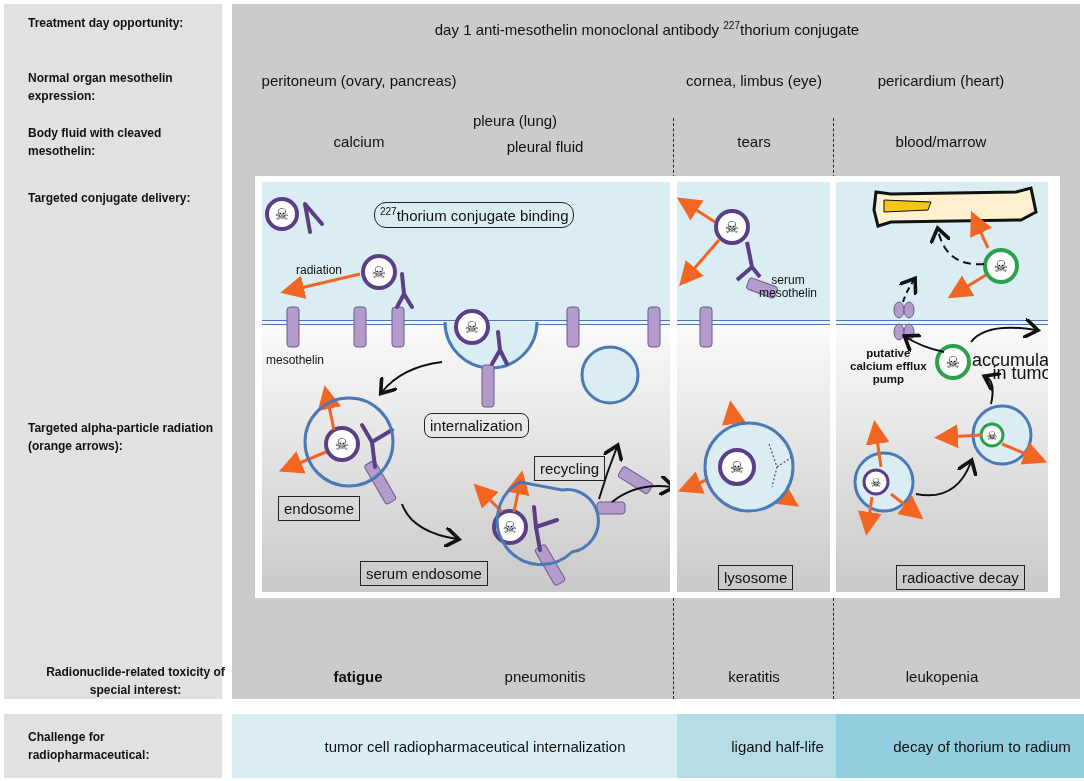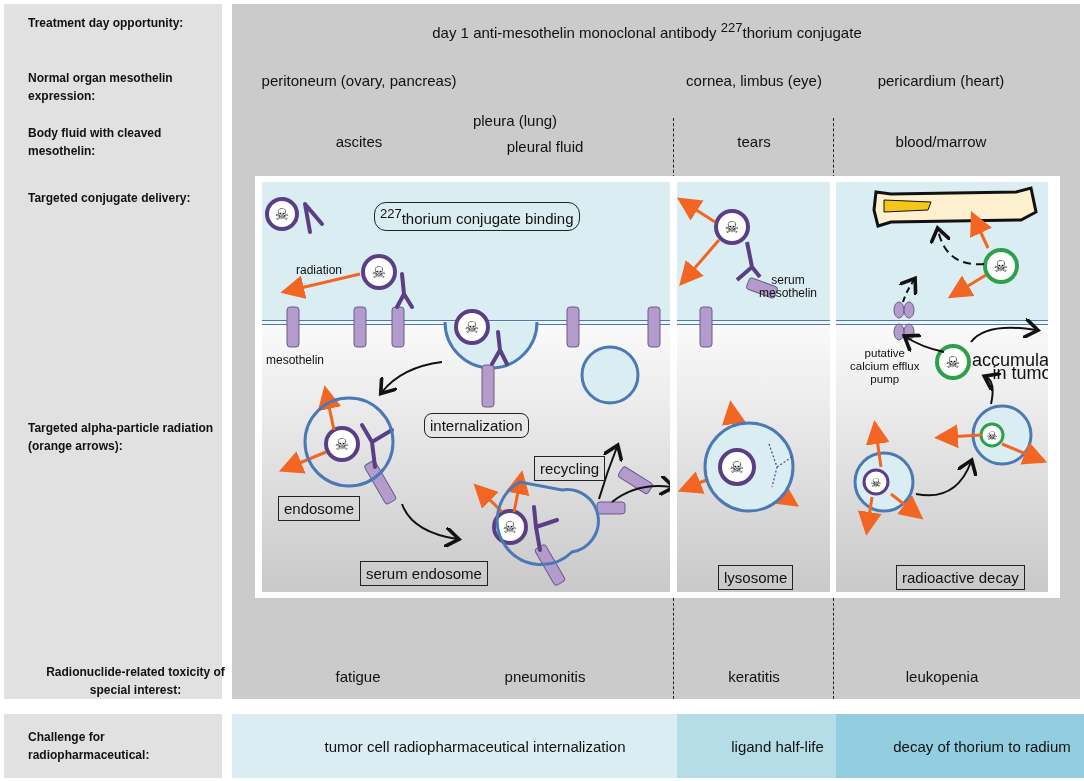--- a/index.html
+++ b/index.html
@@ -11,21 +11,21 @@
   .colt{position:absolute;font-size:15px;color:#111;text-align:center;transform:translateX(-50%);white-space:nowrap;}
   .dash{position:absolute;width:0;border-left:1.5px dashed #222;}
   .panel{position:absolute;top:182px;height:410px;overflow:hidden;}
   .fluid{position:absolute;left:0;top:0;width:100%;height:139px;background:#daedf3;}
   .cyto{position:absolute;left:0;top:143px;width:100%;bottom:0;background:linear-gradient(#fafafa,#c9c9c9);}
   .memb{position:absolute;left:0;top:138px;width:100%;height:3px;border-top:1.5px solid #4a79b5;border-bottom:1.5px solid #4a79b5;background:#eef4fb;}
   .boxlbl{position:absolute;border:1.5px solid #222;background:rgba(255,255,255,0.0);font-size:15px;padding:3px 5px;color:#111;white-space:nowrap;}
   .small{position:absolute;font-size:11.5px;color:#111;line-height:13px;text-align:center;}
   .chal{position:absolute;top:714px;height:64px;display:flex;align-items:center;justify-content:center;font-size:15px;color:#111;padding-left:24px;}
   svg{position:absolute;overflow:visible;}
-  sup{font-size:13px;}
+  sup{font-size:10px;}
 </style>
 </head>
 <body>
 
 <div class="abs lblcol" style="top:4px;height:695px;">
   <div class="row-label" style="top:10px;width:200px;">Treatment day opportunity:</div>
   <div class="row-label" style="top:65px;width:205px;">Normal organ mesothelin expression:</div>
   <div class="row-label" style="top:120px;width:200px;">Body fluid with cleaved mesothelin:</div>
   <div class="row-label" style="top:415px;width:215px;">Targeted alpha-particle radiation (orange arrows):</div>
   <div class="row-label" style="top:185px;width:200px;">Targeted conjugate delivery:</div>
@@ -39,26 +39,26 @@
 
 <div class="colt" style="left:647px;top:20px;">
   <span>day 1 anti-mesothelin monoclonal antibody </span><sup>227</sup><span>thorium conjugate</span>
 </div>
 
 <div class="colt" style="left:359px;top:72px;">peritoneum (ovary, pancreas)</div>
 <div class="colt" style="left:515px;top:72px;margin-top:40px;">pleura (lung)</div>
 <div class="colt" style="left:754px;top:72px;">cornea, limbus (eye)</div>
 <div class="colt" style="left:941px;top:72px;">pericardium (heart)</div>
 
-<div class="colt" style="left:359px;top:133px;">ascites</div>
+<div class="colt" style="left:359px;top:133px;">calcium</div>
 <div class="colt" style="left:545px;top:138px;">pleural fluid</div>
 <div class="colt" style="left:754px;top:133px;">tears</div>
 <div class="colt" style="left:941px;top:133px;">blood/marrow</div>
 
-<div class="colt" style="left:358px;top:668px;">fatigue</div>
+<div class="colt" style="left:358px;top:668px;font-weight:bold;">fatigue</div>
 <div class="colt" style="left:545px;top:668px;">pneumonitis</div>
 <div class="colt" style="left:754px;top:668px;">keratitis</div>
 <div class="colt" style="left:942px;top:668px;">leukopenia</div>
 
 <div class="dash" style="left:673px;top:118px;height:60px;"></div>
 <div class="dash" style="left:833px;top:118px;height:60px;"></div>
 <div class="dash" style="left:673px;top:598px;height:101px;"></div>
 <div class="dash" style="left:833px;top:598px;height:101px;"></div>
 
 <div class="abs" style="left:255px;top:176px;width:805px;height:422px;background:#ffffff;"></div>
@@ -228,21 +228,21 @@
 
     <g fill="none" stroke="#111" stroke-width="2" marker-end="url(#blk3)">
       <path d="M148,82 Q110,85 102,48" stroke-dasharray="8,5"></path>
       <path d="M67,120 Q70,110 78,98" stroke-dasharray="6,4"></path>
       <path d="M108,170 Q85,165 70,155"></path>
       <path d="M135,160 Q150,140 200,148"></path>
       <path d="M155,222 Q160,200 150,195"></path>
       <path d="M80,312 Q120,320 135,280"></path>
     </g>
   </svg>
-  <div class="small" style="left:14px;top:165px;">
+  <div class="small" style="left:14px;top:165px;font-weight:bold;">
     <div>putative</div>
     <div>calcium efflux</div>
     <div>pump</div>
   </div>
   <div class="small" style="left:136px;top:172px;font-size:18px;">
     <div>accumulation</div>
     <div>in tumor</div>
   </div>
   <div class="boxlbl" style="left:60px;top:383px;">radioactive decay</div>
 </div>

